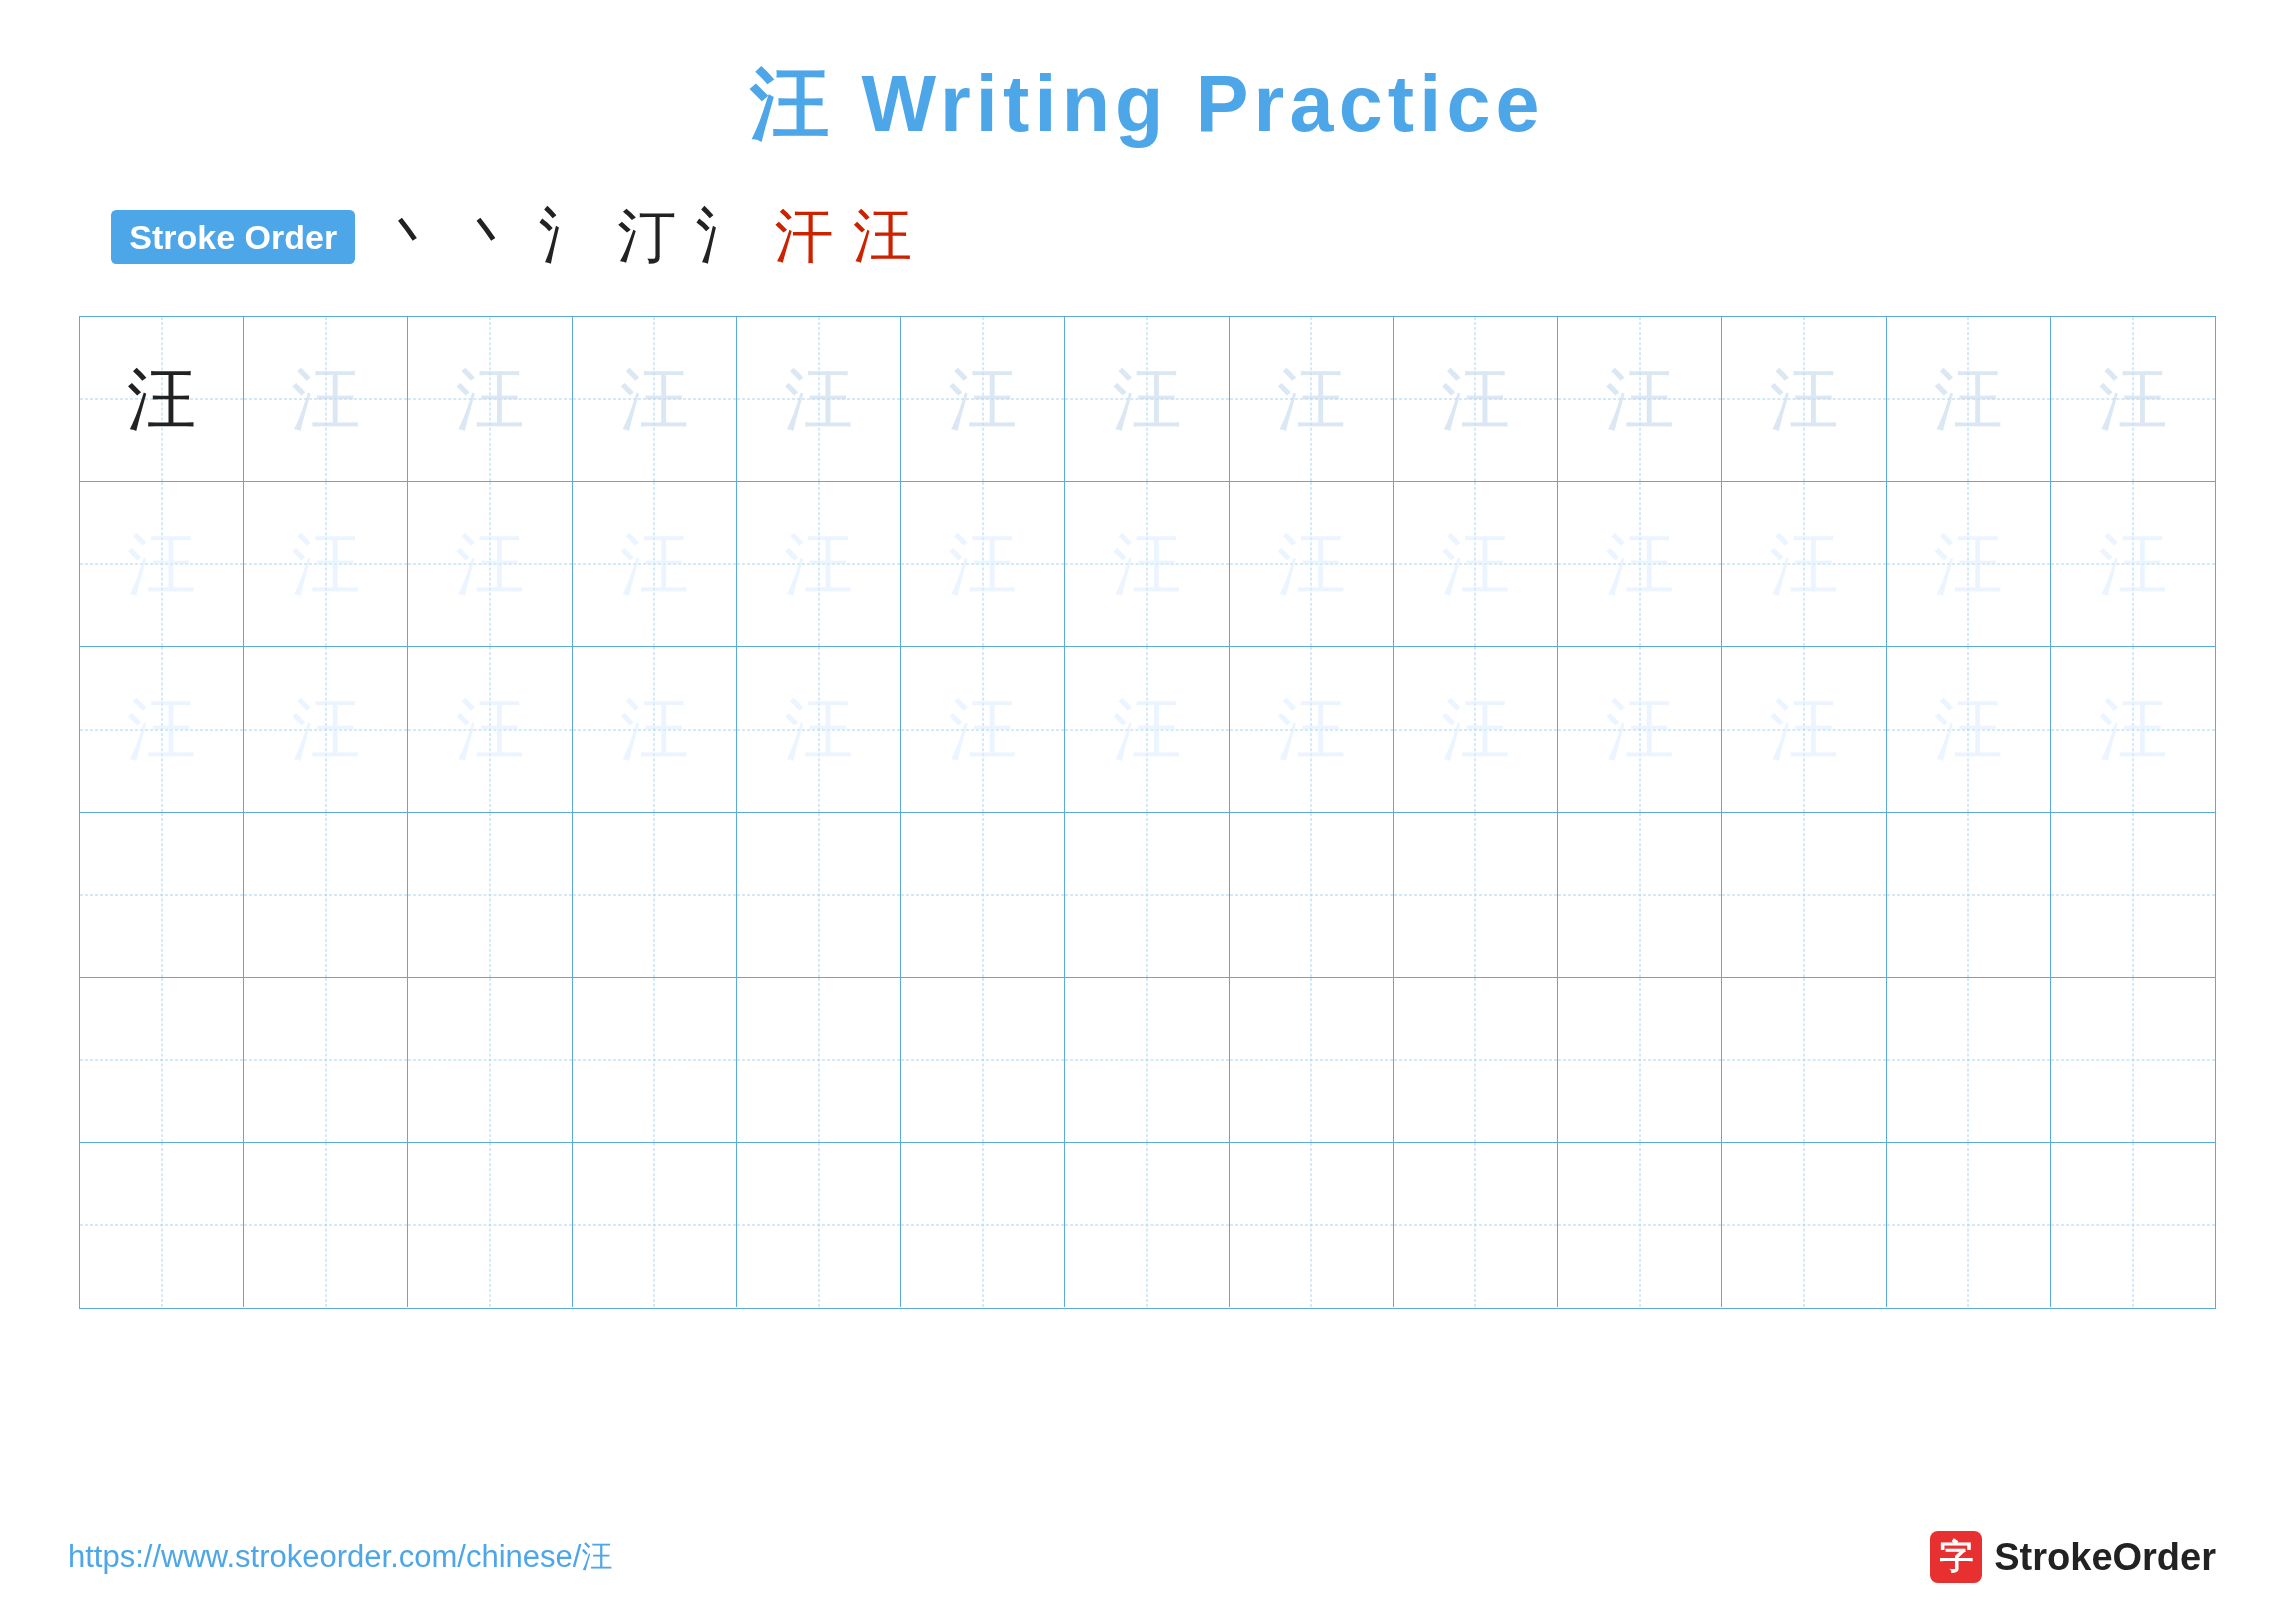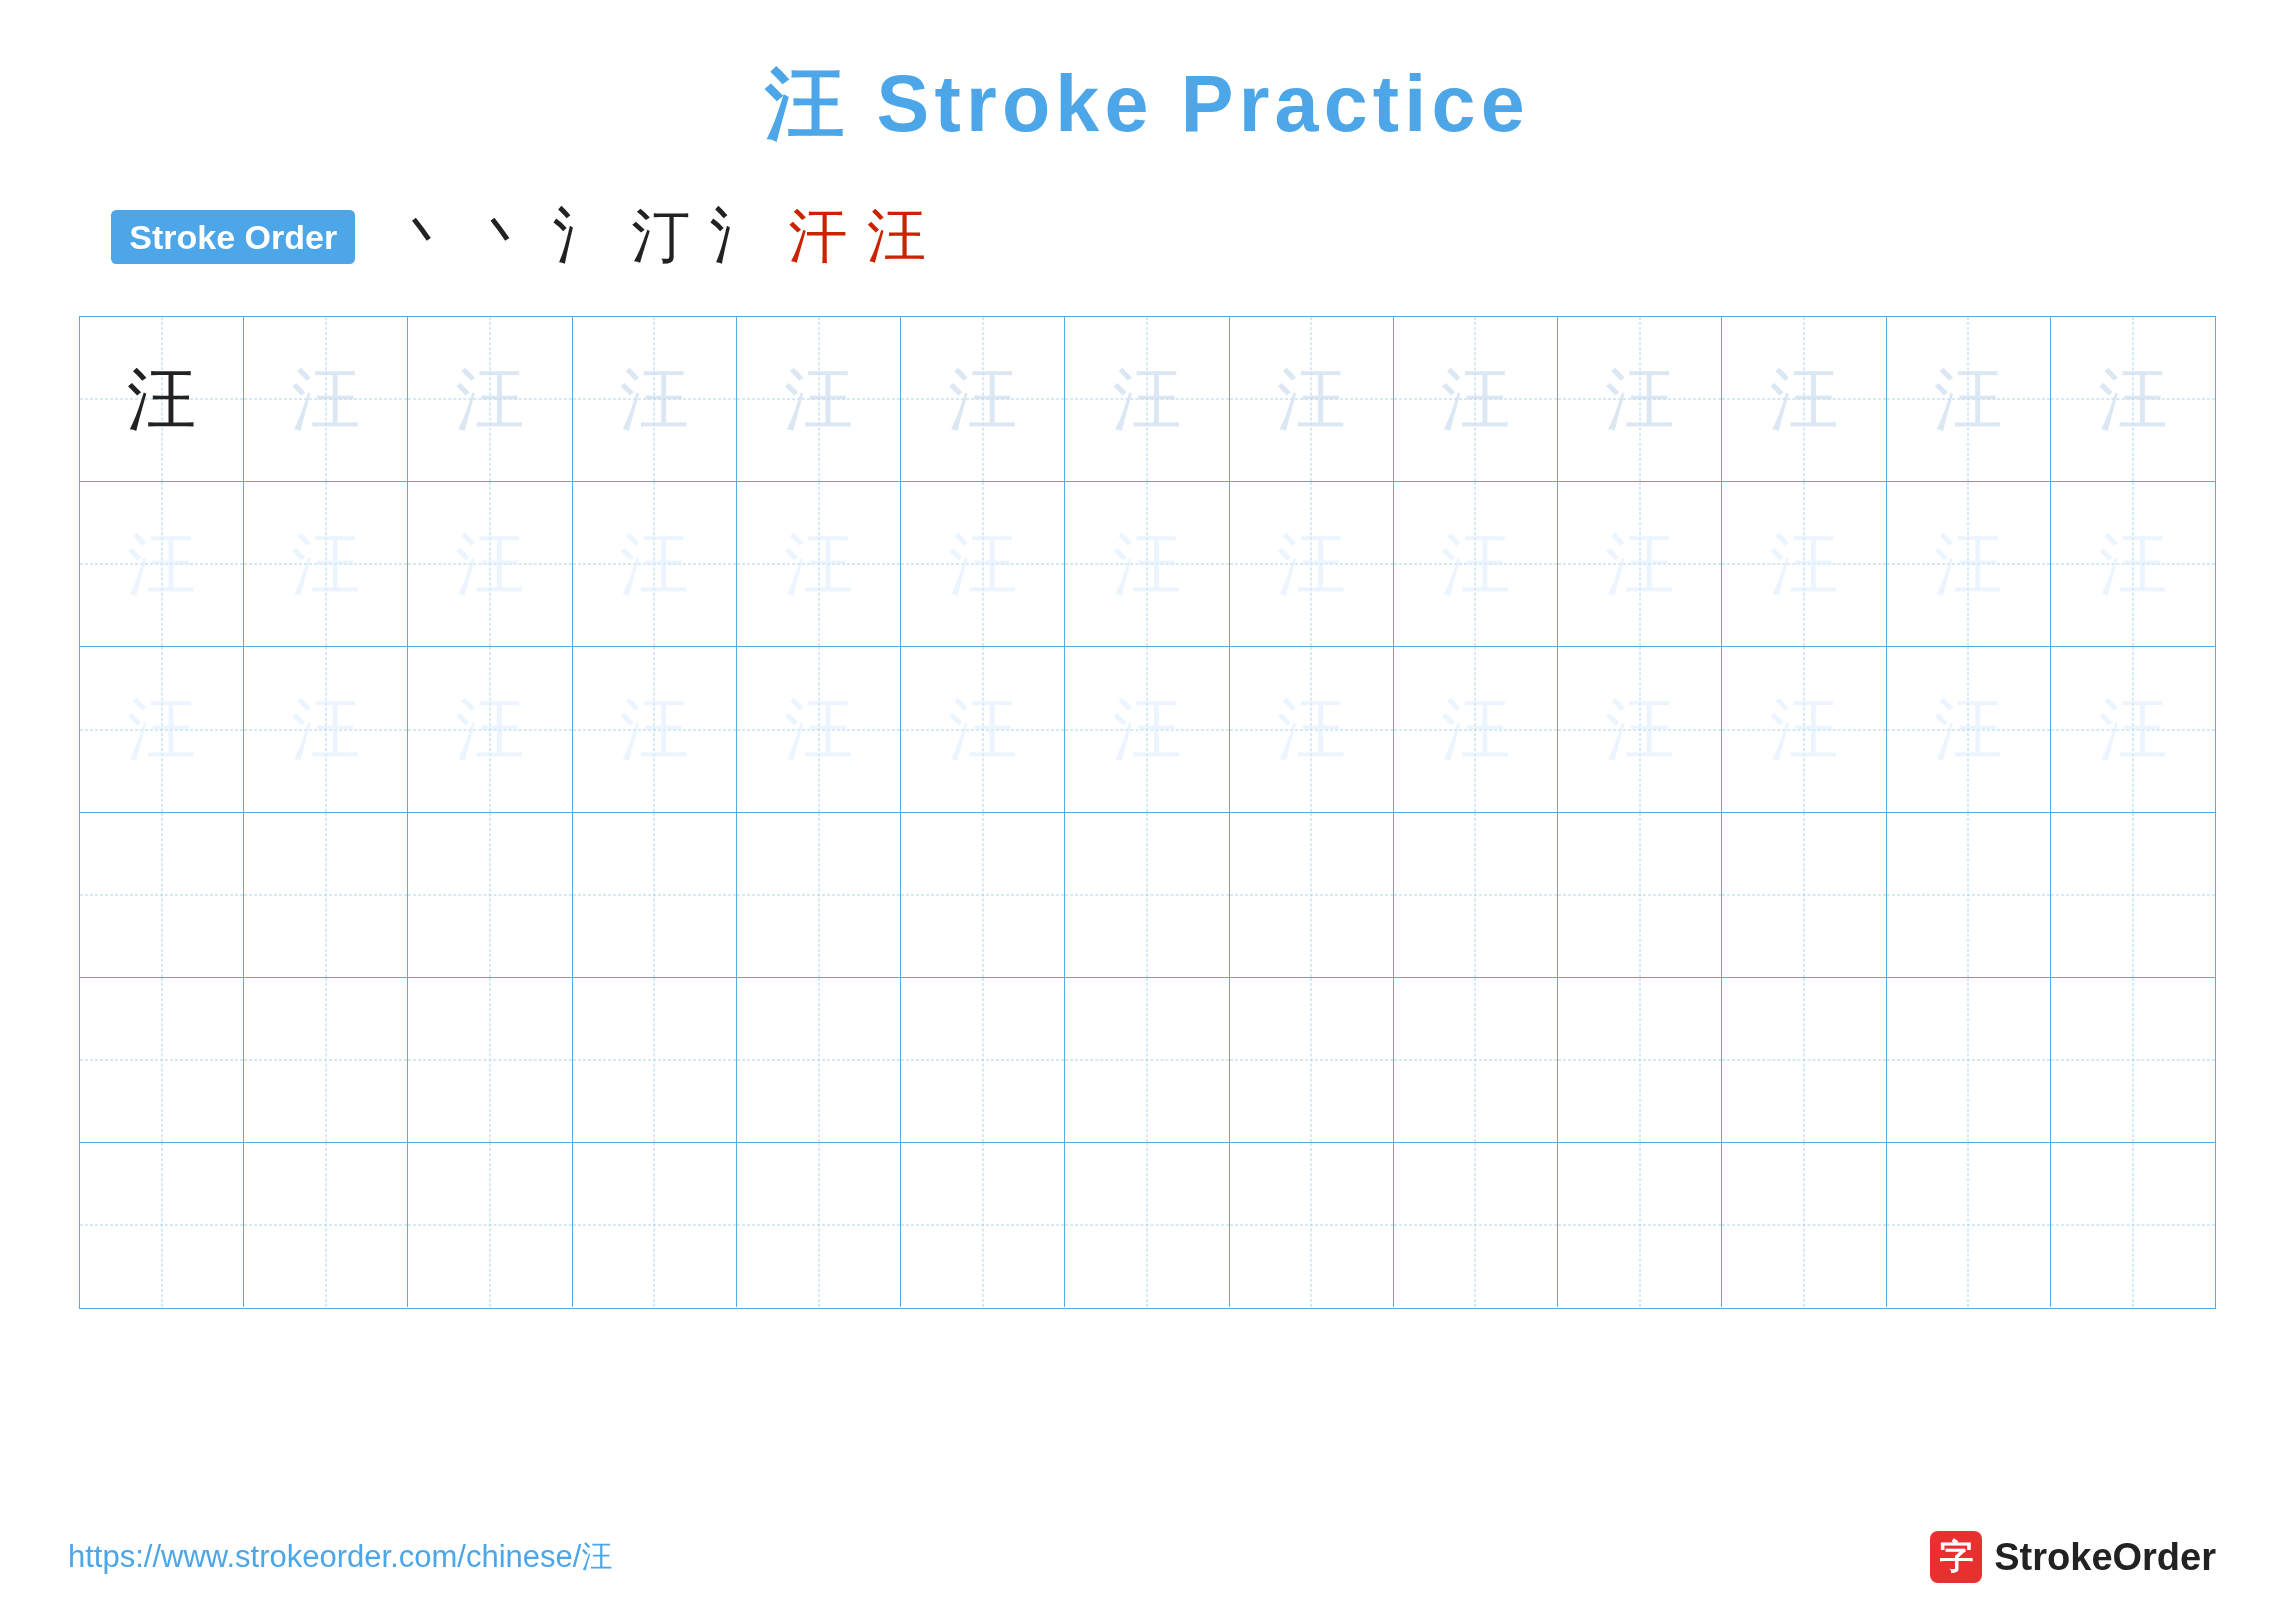--- a/index.html
+++ b/index.html
@@ -27,21 +27,21 @@
       font-weight: bold;
       margin-bottom: 39px;
       letter-spacing: 5.2px;
     }
 
     .stroke-order-section {
       width: 100%;
       display: flex;
       align-items: center;
       margin-bottom: 39px;
-      gap: 40px;
+      gap: 26px;
       padding-left: 32px;
     }
 
     .stroke-order-badge {
       background: #4da6e8;
       color: white;
       font-size: 34px;
       font-weight: bold;
       padding: 7.9px 18.3px;
       border-radius: 5.2px;
@@ -174,21 +174,21 @@
       font-size: 38px;
       font-weight: bold;
       color: #222;
     }
   </style>
 </head>
 <body>
 
 <div class="page-content">
 
-  <div class="title">汪 Stroke Practice</div>
+  <div class="title">汪 Writing Practice</div>
 
   <div class="stroke-order-section">
     <div class="stroke-order-badge">Stroke Order</div>
     <div class="stroke-order-chars">
       <span class="stroke-char">丶</span>
       <span class="stroke-char">丶</span>
       <span class="stroke-char">氵</span>
       <span class="stroke-char">汀</span>
       <span class="stroke-char">氵</span>
       <span class="stroke-char red">汗</span>

